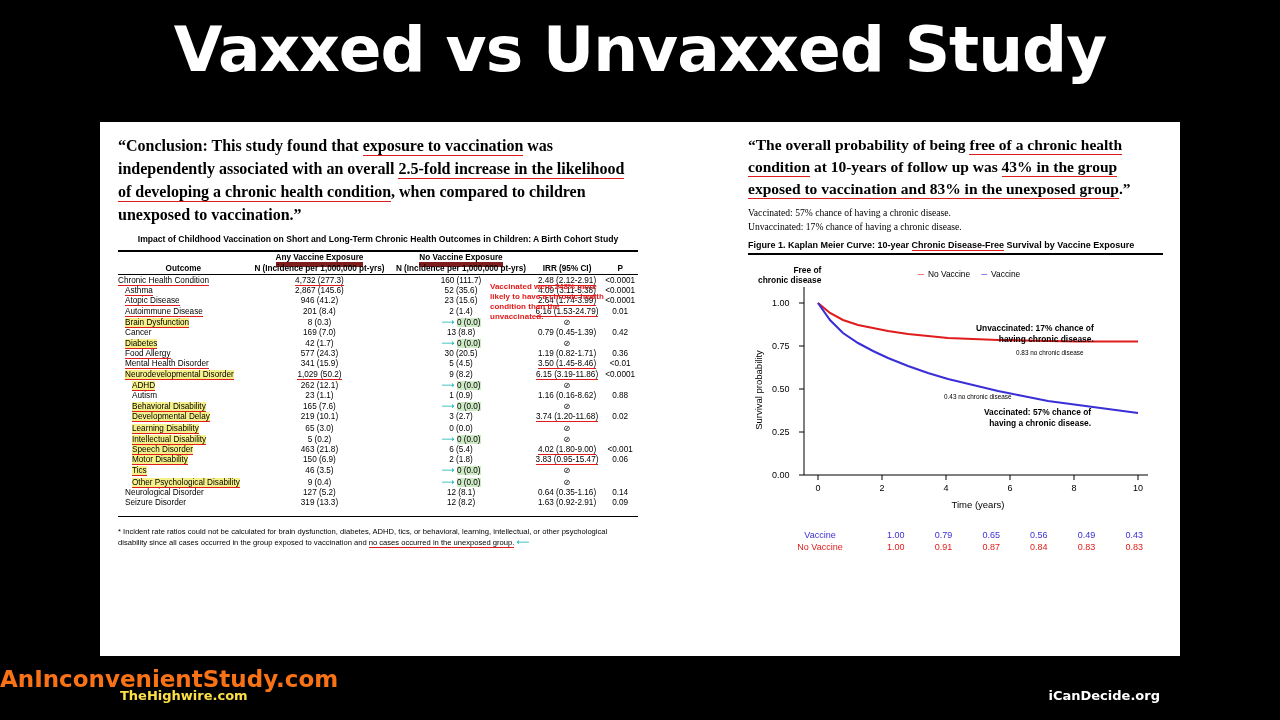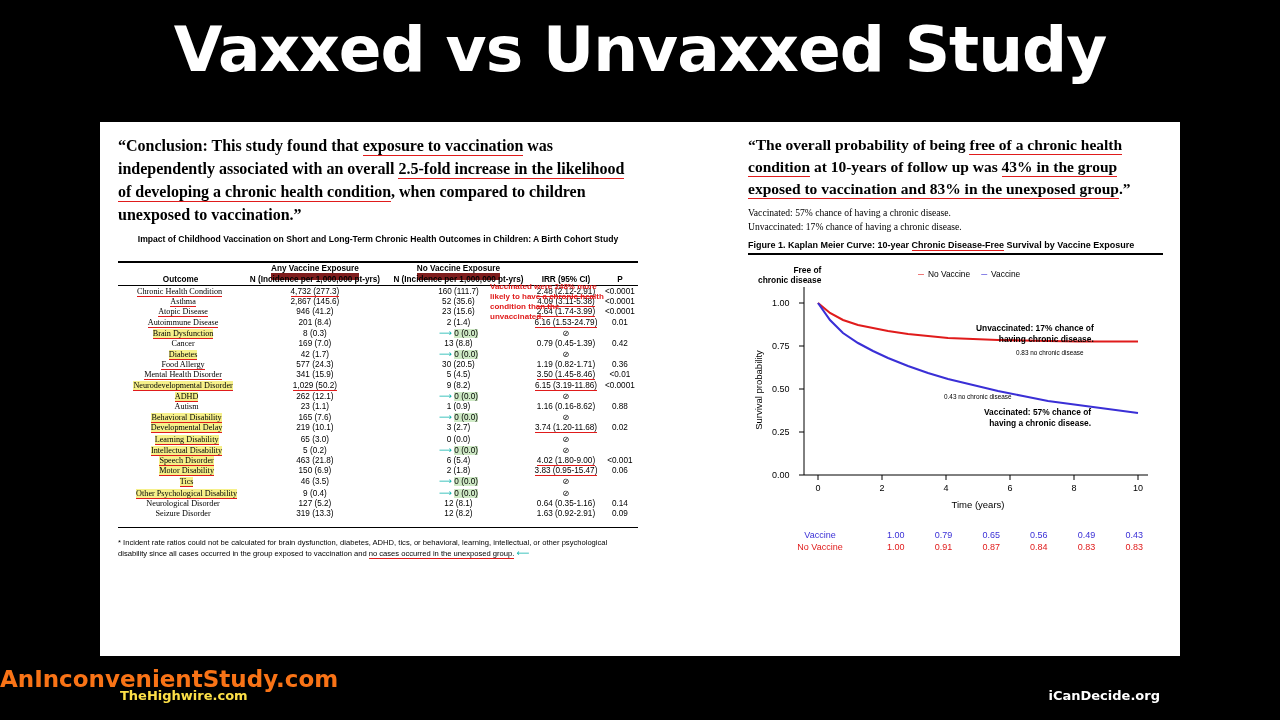--- a/index.html
+++ b/index.html
@@ -24,29 +24,29 @@
   .leftcol{position:absolute;left:18px;top:12px;width:520px;}
   .quote{
     font-size:15.5px;line-height:22px;color:#000;font-weight:bold;
     font-family:"Liberation Serif",serif;
   }
   .quote .u{border-bottom:1.6px solid #e01b1b;padding-bottom:1px;}
   .quote.q1{font-size:16px;line-height:23px;}
 
   .tblhead{
     margin-top:8px;font-size:8.6px;font-weight:bold;text-align:center;
-    border-bottom:2.2px solid #000;padding-bottom:17px;
+    border-bottom:2.2px solid #000;padding-bottom:6px;
   }
   table.data{border-collapse:collapse;width:100%;font-size:8.2px;}
   table.data td,table.data th{padding:0.6px 2px;vertical-align:bottom;}
   .colhead{font-weight:bold;text-align:center;font-size:8.2px;line-height:10px;}
-  .colhead .ul{border-bottom:7px solid #7f1d1d;}
+  .colhead .ul{border-bottom:5px solid #7f1d1d;}
   .rowline{border-bottom:1px solid #000;}
   td.num{text-align:center;}
-  td.out{text-align:center;font-family:Liberation Serif, serif;}
+  td.out{text-align:left;}
   .und{border-bottom:1.4px solid #e01b1b;}
   .hl{background:#f6f08a;}
   .hlg{background:#cfeac6;}
   td.irr{text-align:center;}
   .note{
     margin-top:8px;font-size:7.6px;line-height:10px;border-top:1.6px solid #000;
     padding-top:10px;
   }
   .arrow{color:#11b5ad;font-size:9px;}
 

